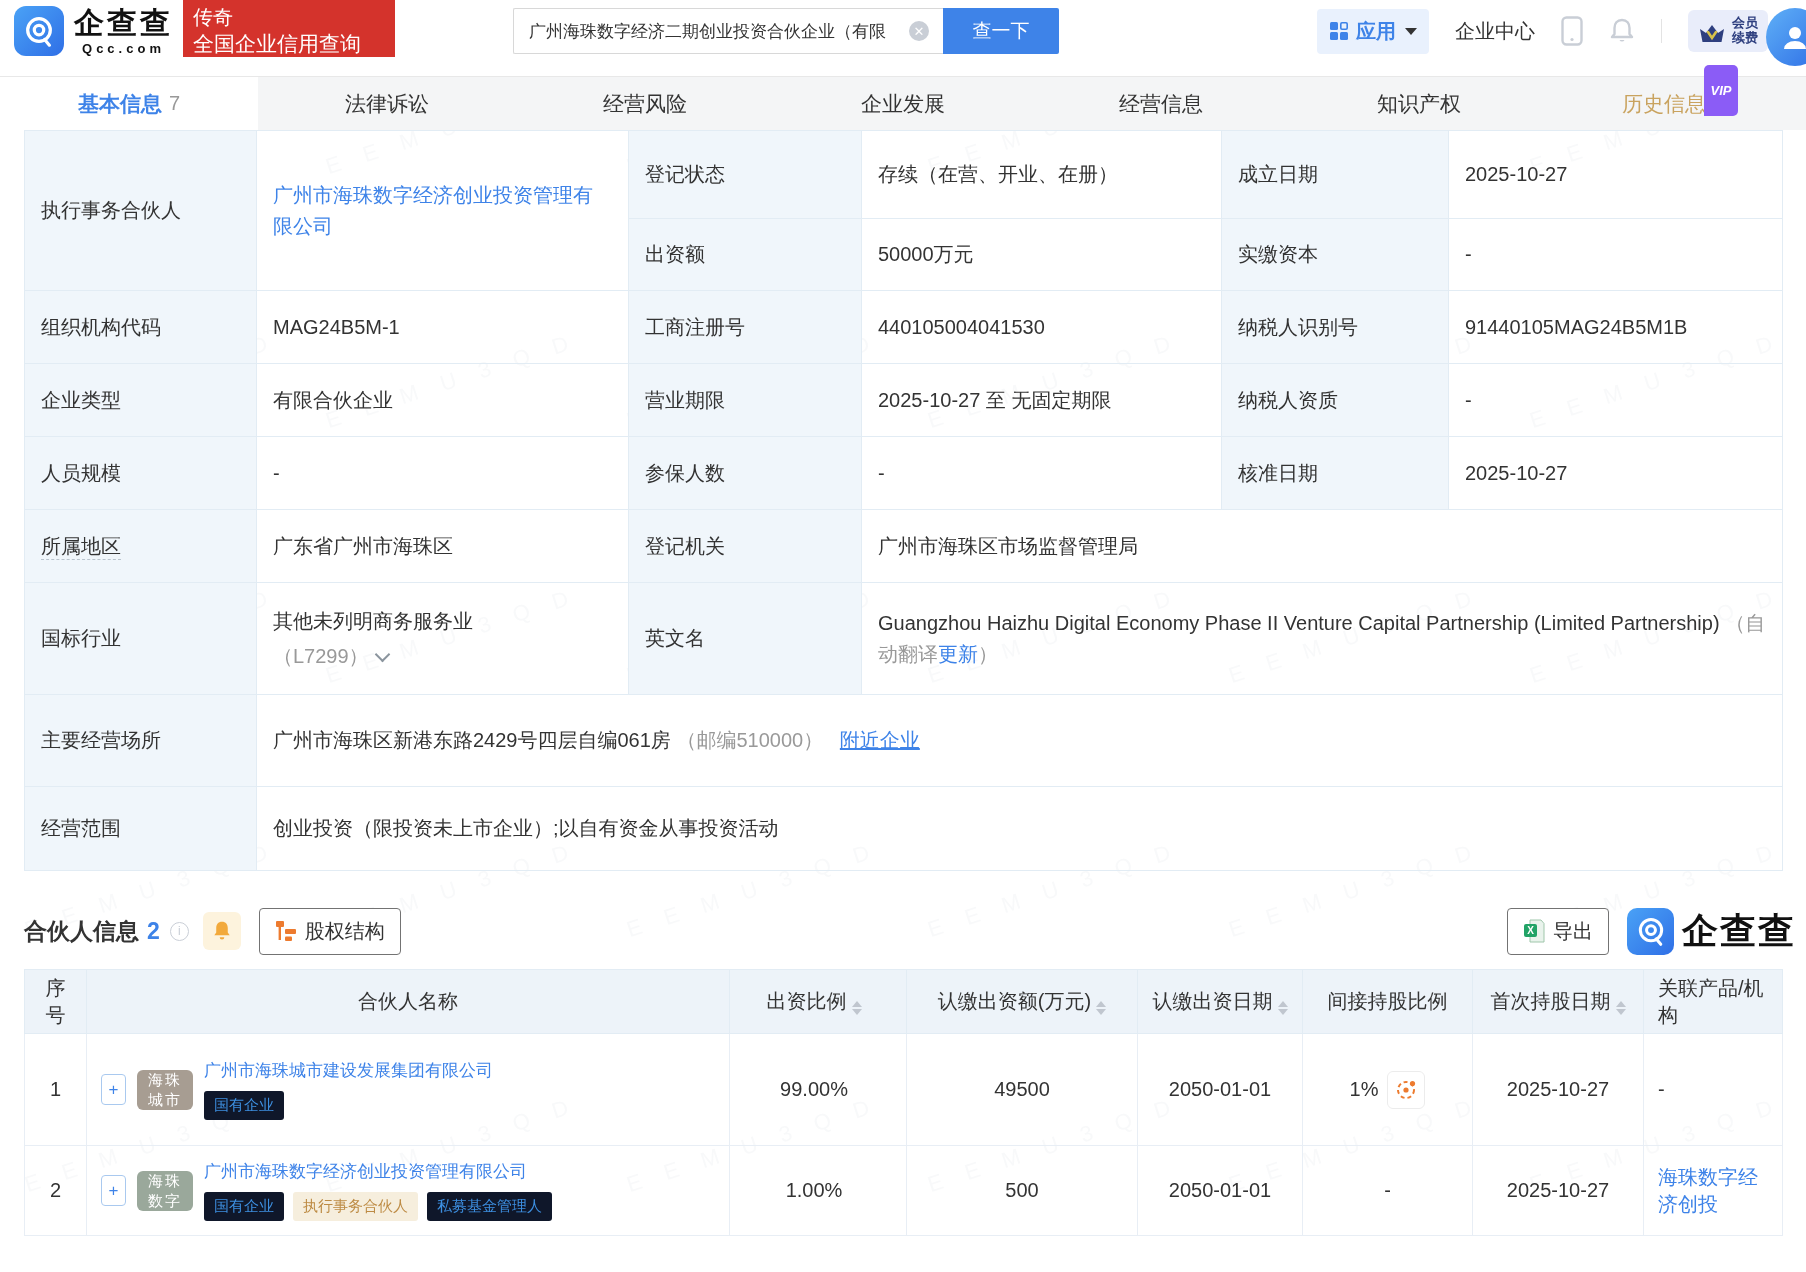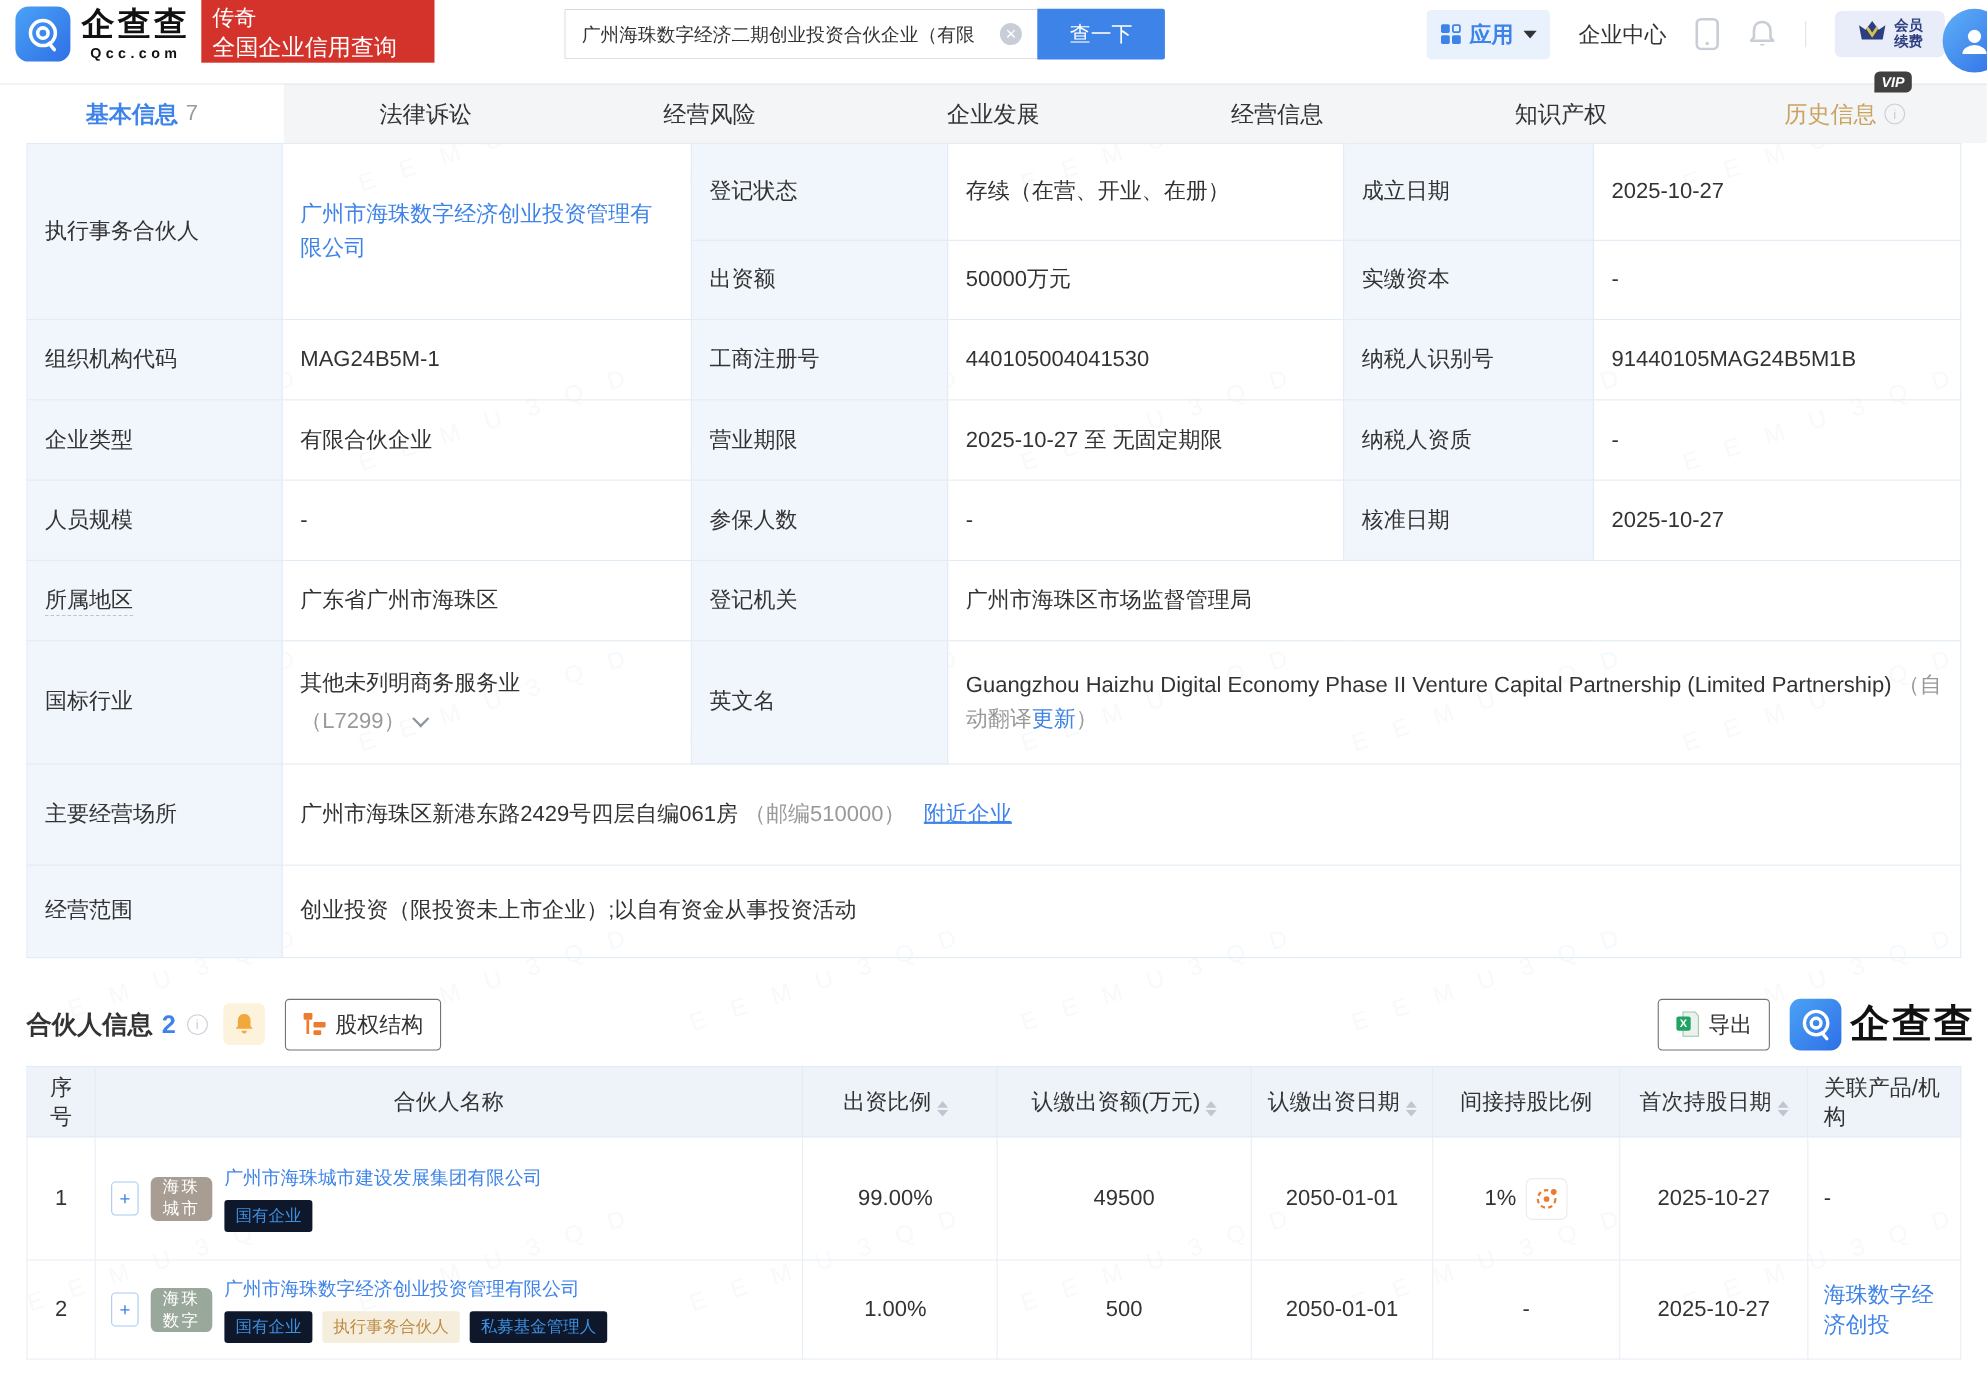--- a/index.html
+++ b/index.html
@@ -35,34 +35,34 @@
   .search-btn { width:116px; height:46px; background:#3e83e8; color:#fff; font-size:19px; border:none;
     border-radius:0 2px 2px 0; font-family:inherit; cursor:pointer; }
 
   .topnav { margin-left:auto; display:flex; align-items:center; gap:26px; padding-right:38px; }
   .apps-pill { display:flex; align-items:center; gap:7px; background:#e9f1fd; border-radius:4px; padding:9px 12px; }
   .apps-pill .lbl { color:#3e83e8; font-size:20px; font-weight:700; }
   .caret-down { width:0; height:0; border-left:6px solid transparent; border-right:6px solid transparent; border-top:7px solid #333; margin-left:2px; }
   .plain-nav { font-size:20px; color:#333; }
   .icon-gray { color:#c9ced6; display:flex; }
   .vdivider { width:1px; height:24px; background:#e3e3e3; }
-  .member-badge { display:flex; align-items:flex-start; gap:6px; background:#e9edfa; border-radius:6px; padding:6px 20px; }
+  .member-badge { display:flex; align-items:flex-end; gap:6px; background:#e9edfa; border-radius:6px; padding:6px 10px; }
   .member-txt { display:flex; flex-direction:column; line-height:1.15; font-size:13px; font-weight:700; color:#2e3f7f; }
   .cs-avatar { position:absolute; right:-18px; top:8px; width:58px; height:58px; border-radius:50%;
     background:linear-gradient(135deg,#5fb0f7,#2f6fe6); display:flex; align-items:center; justify-content:center; }
 
   
   .tabs { margin-top:14px; height:54px; background:#f4f5f6; border-top:1px solid #e8e8e8; display:flex; }
   .tab { flex:1; display:flex; align-items:center; justify-content:center; font-size:21px; color:#333; gap:7px; position:relative; }
   .tab.active { background:#fff; }
   .tab.active .tab-label { color:#3e83e8; font-weight:700; }
   .tab .count { color:#999; font-size:20px; }
   .tab.gold .tab-label { color:#c9a35f; }
-  .vip-badge { position:absolute; top:-12px; margin-left:88px; background:#404040; color:#fff; font-size:13px;
-    font-style:italic; font-weight:700; padding:2px 7px; border-radius:5px 5px 5px 0; }
+  .vip-badge { position:absolute; top:-12px; margin-left:88px; background:#8b5cf6; color:#fff; font-size:13px;
+    font-style:italic; font-weight:700; padding:18px 7px; border-radius:5px 5px 5px 0; }
   .info-circle { width:19px; height:19px; border:1.5px solid #c9ced6; border-radius:50%; color:#c9ced6;
     font-size:12px; display:inline-flex; align-items:center; justify-content:center; }
 
   
   .info-table { width:1758px; margin:0 24px; border-collapse:collapse; table-layout:fixed; }
   .info-table td { border:1px solid #e2ecf4; font-size:20px; vertical-align:middle; padding:12px 16px; line-height:1.55; word-break:break-all; }
   .info-table td.lbl { background:#f0f6fb; }
   .h1a { height:88px; } .h1b { height:72px; } .hstd { height:73px; } .hind { height:112px; } .haddr { height:92px; } .hscope { height:84px; }
   a.blue { color:#3e83e8; text-decoration:none; }
   a.blue.underline { text-decoration:underline; }

